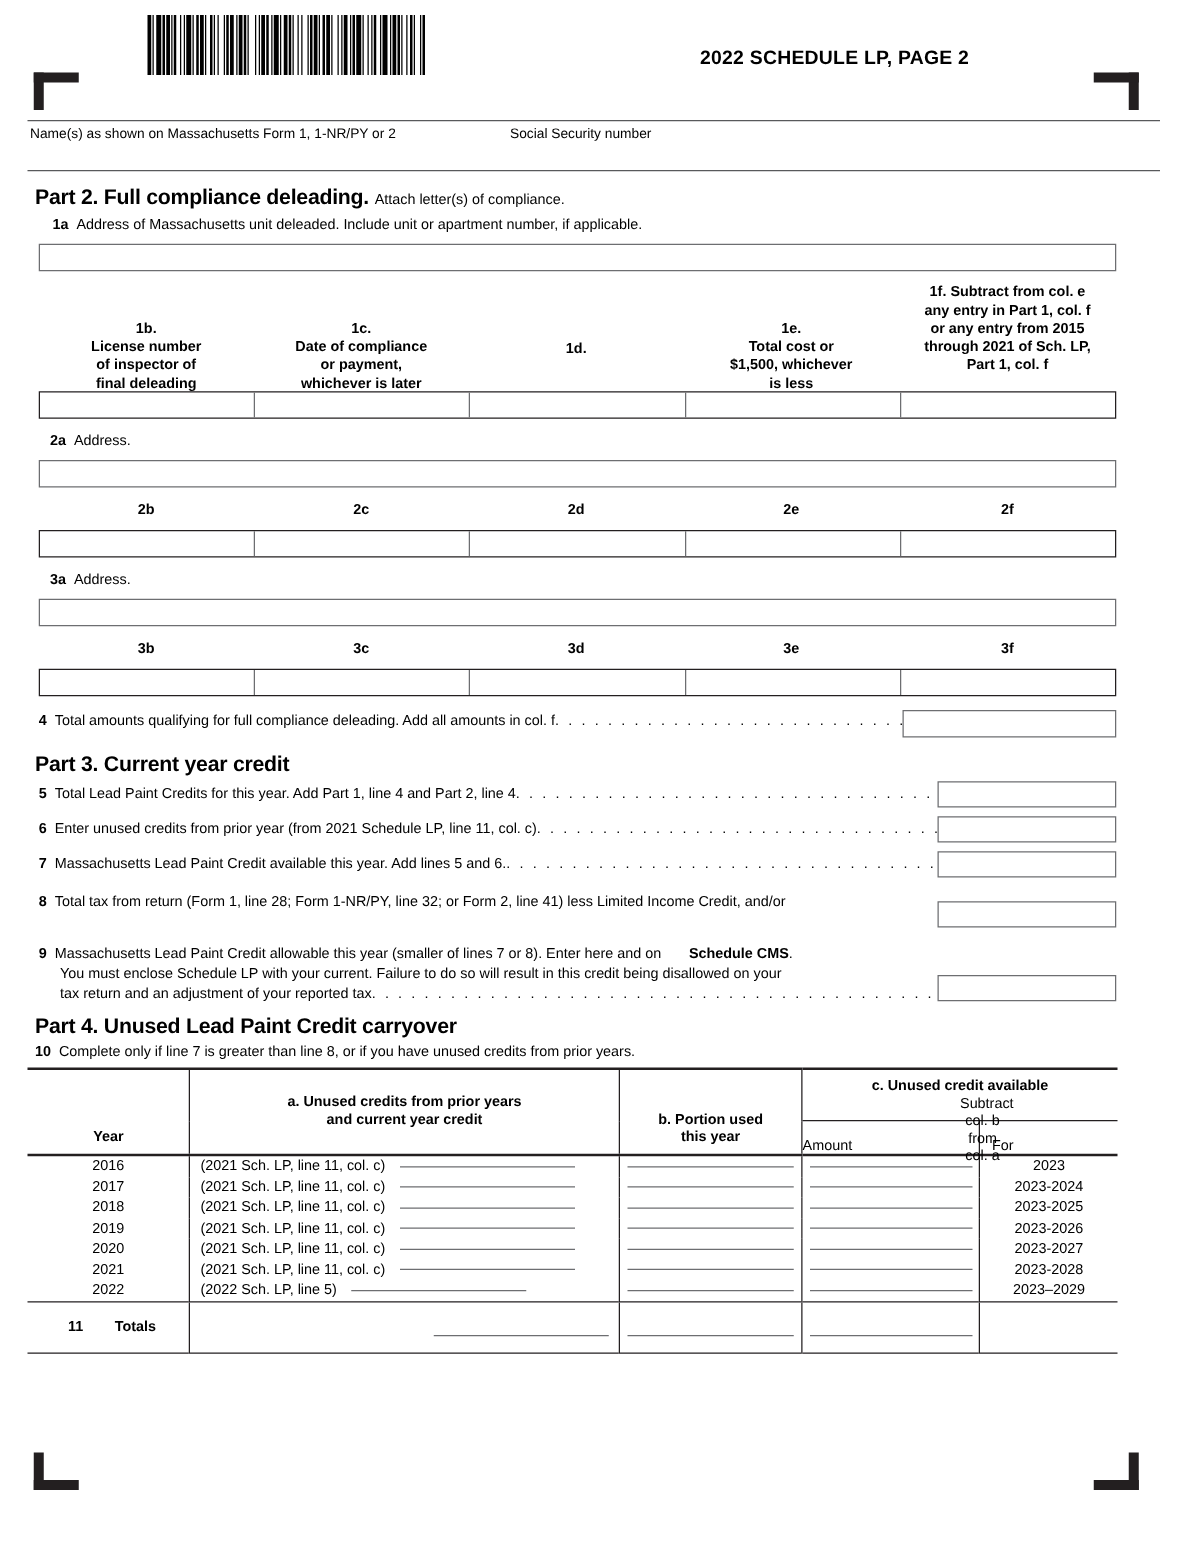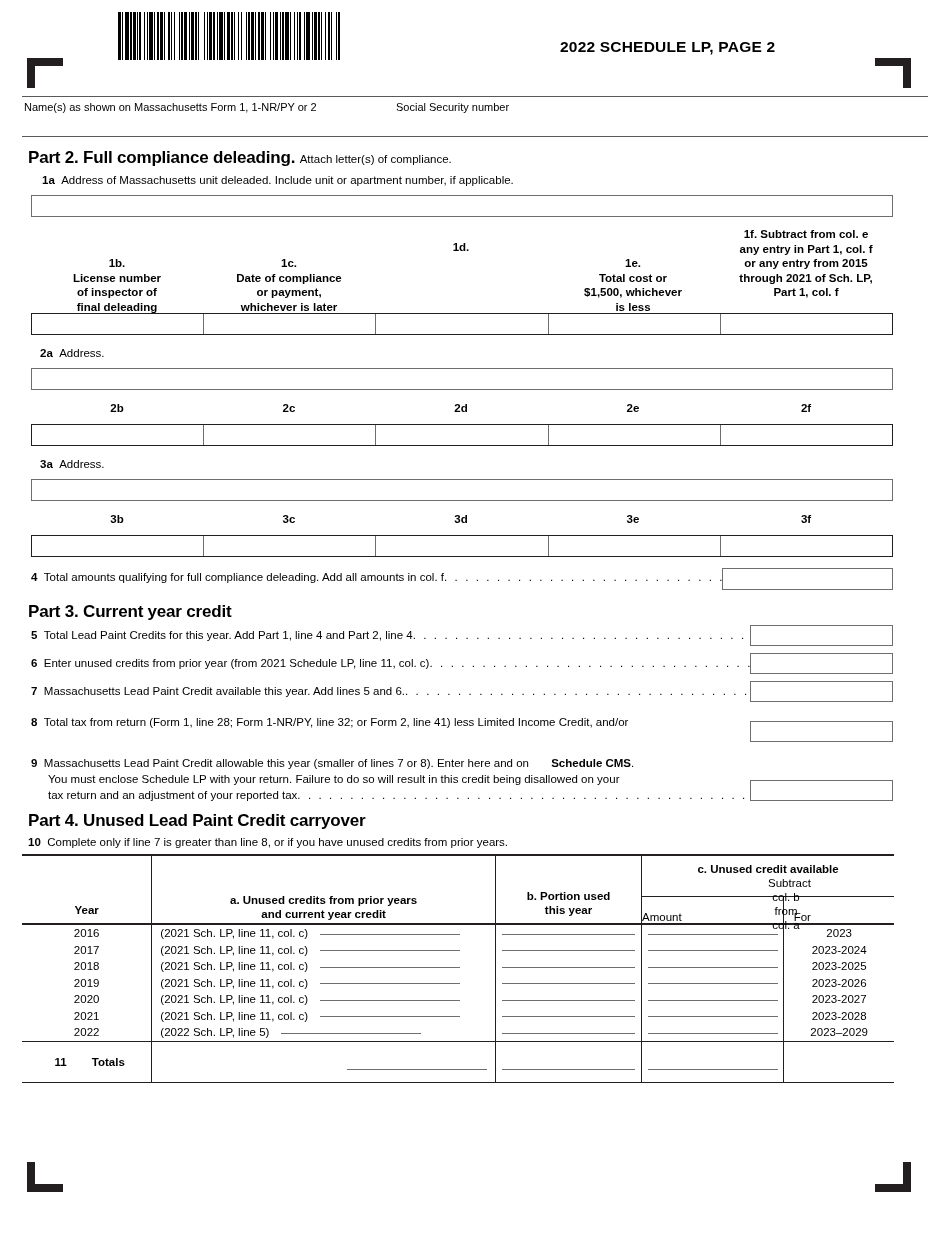--- a/index.html
+++ b/index.html
@@ -40,21 +40,21 @@
   .form-title{position:absolute;left:560px;top:38px;width:330px;
     font-size:15.5px;font-weight:bold;letter-spacing:.2px;
     font-family:"Liberation Sans", sans-serif;}
 
   
   .hdr-rule{position:absolute;left:22px;width:906px;height:1px;background:#58595b;}
   .hdr-rule.top{top:96px;}
   .hdr-rule.bottom{top:136px;}
   .hdr-label{position:absolute;font-size:11px;top:101px;white-space:nowrap;}
   .hdr-label.name{left:24px;}
-  .hdr-label.ssn{left:396px;}
+  .hdr-label.ssn{left:408px;}
 
   
   .part-head{position:absolute;font-weight:bold;font-size:17px;letter-spacing:-.2px;}
   .part-head .sub{font-weight:normal;font-size:11.5px;letter-spacing:0;}
 
   
   .lbl{position:absolute;font-size:11.5px;white-space:nowrap;}
   .lbl b{font-weight:bold;margin-left:19px;}
   .num{font-weight:bold;}
 
@@ -261,21 +261,21 @@
   <div class="box" style="left:31px;top:195px;width:862px;height:22px;"></div>
 
   <div class="colhdr" style="left:31px;top:256px;width:172px;">
     <div>1b.</div>
     <div class="desc">License number<br>of inspector of<br>final deleading</div>
   </div>
   <div class="colhdr" style="left:203px;top:256px;width:172px;">
     <div>1c.</div>
     <div class="desc">Date of compliance<br>or payment,<br>whichever is later</div>
   </div>
-  <div class="colhdr" style="left:375px;top:240px;width:172px;">
+  <div class="colhdr" style="left:375px;top:272px;width:172px;">
     <div>1d.</div>
   </div>
   <div class="colhdr" style="left:547px;top:256px;width:172px;">
     <div>1e.</div>
     <div class="desc">Total cost or<br>$1,500, whichever<br>is less</div>
   </div>
   <div class="colhdr" style="left:719px;top:227px;width:174px;">
     <div class="desc">1f. Subtract from col. e<br>any entry in Part 1, col. f<br>or any entry from 2015<br>through 2021 of Sch. LP,<br>Part 1, col. f</div>
   </div>
 
@@ -357,42 +357,42 @@
     <span class="num">8</span>
     &nbsp;<span>Total tax from return (Form 1, line 28; Form 1-NR/PY, line 32; or Form 2, line 41) less Limited Income Credit, and/or</span>
   </div>
   <div class="box" style="left:750px;top:721px;width:143px;height:21px;"></div>
 
   <div class="lbl" style="left:31px;top:757px;">
     <span class="num">9</span>
     &nbsp;<span>Massachusetts Lead Paint Credit allowable this year (smaller of lines 7 or 8). Enter here and on </span><b>Schedule CMS</b><span>.</span>
   </div>
   <div class="lbl" style="left:48px;top:773px;">
-    <span>You must enclose Schedule LP with your return. Failure to do so will result in this credit being disallowed on your</span>
+    <span>You must enclose Schedule LP with your current. Failure to do so will result in this credit being disallowed on your</span>
   </div>
   <div class="lbl" style="left:48px;top:789px;">
     <span>tax return and an adjustment of your reported tax</span><span class="leader" style="position:static;">. . . . . . . . . . . . . . . . . . . . . . . . . . . . . . . . . . . . . . . . . . . . . .</span><span class="num">9</span>
   </div>
   <div class="box" style="left:750px;top:780px;width:143px;height:21px;"></div>
 
   <div class="part-head" style="left:28px;top:811px;">Part 4. Unused Lead Paint Credit carryover</div>
   <div class="lbl" style="left:28px;top:836px;">
     <span class="num">10</span>
     &nbsp;<span>Complete only if line 7 is greater than line 8, or if you have unused credits from prior years.</span>
   </div>
 
   <div class="p4">
     <table>
 
       <tbody>
           <tr>
         <td class="c-year rule-thick" rowspan="2" style="height:60px;vertical-align:bottom;padding-bottom:6px;">
           <div class="hdr-cell">Year</div>
         </td>
-        <td class="c-a rule-thick vline" rowspan="2" style="vertical-align:bottom;padding-bottom:2px;">
+        <td class="c-a rule-thick vline" rowspan="2" style="vertical-align:bottom;padding-bottom:20px;">
           <div class="hdr-cell">
             <span>a. Unused credits from prior years</span><br>
             <span>and current year credit</span>
           </div>
         </td>
         <td class="c-b rule-thick vline" rowspan="2" style="vertical-align:bottom;padding-bottom:6px;">
           <div class="hdr-cell">
             <span>b. Portion used</span><br>
             <span>this year</span>
           </div>

